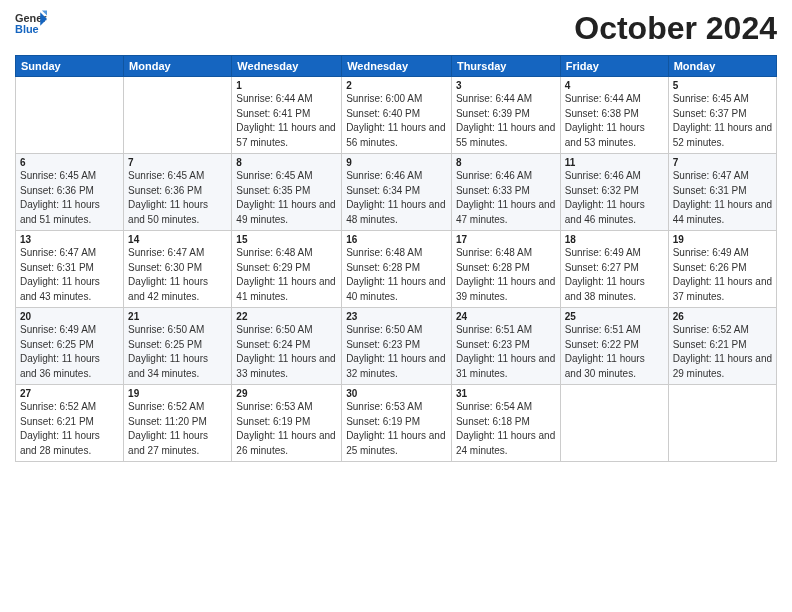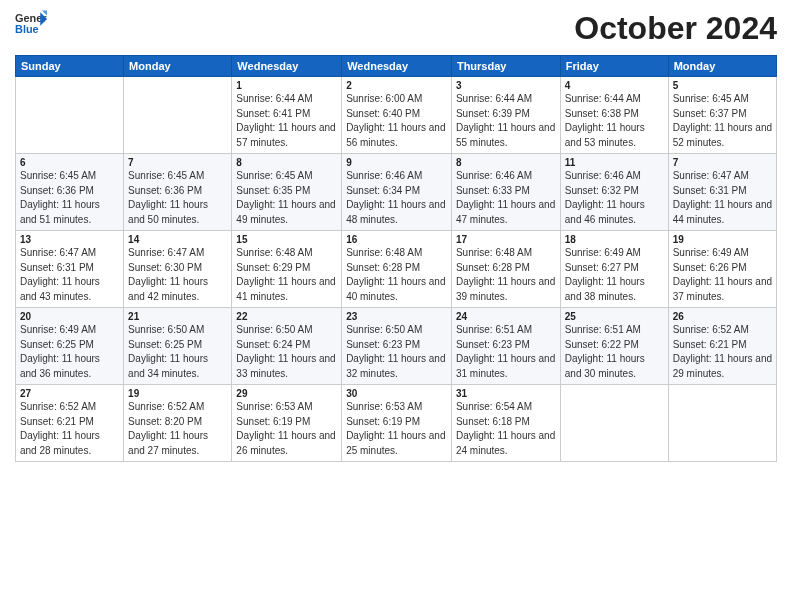--- a/index.html
+++ b/index.html
@@ -284,21 +284,21 @@
         <tr>
           <td>
             <span class="cell-day">27</span>
             <div class="cell-info">Sunrise: 6:52 AM
 Sunset: 6:21 PM
 Daylight: 11 hours and 28 minutes.</div>
           </td>
           <td>
             <span class="cell-day">19</span>
             <div class="cell-info">Sunrise: 6:52 AM
-Sunset: 8:20 PM
+Sunset: 11:20 PM
 Daylight: 11 hours and 27 minutes.</div>
           </td>
           <td>
             <span class="cell-day">29</span>
             <div class="cell-info">Sunrise: 6:53 AM
 Sunset: 6:19 PM
 Daylight: 11 hours and 26 minutes.</div>
           </td>
           <td>
             <span class="cell-day">30</span>

